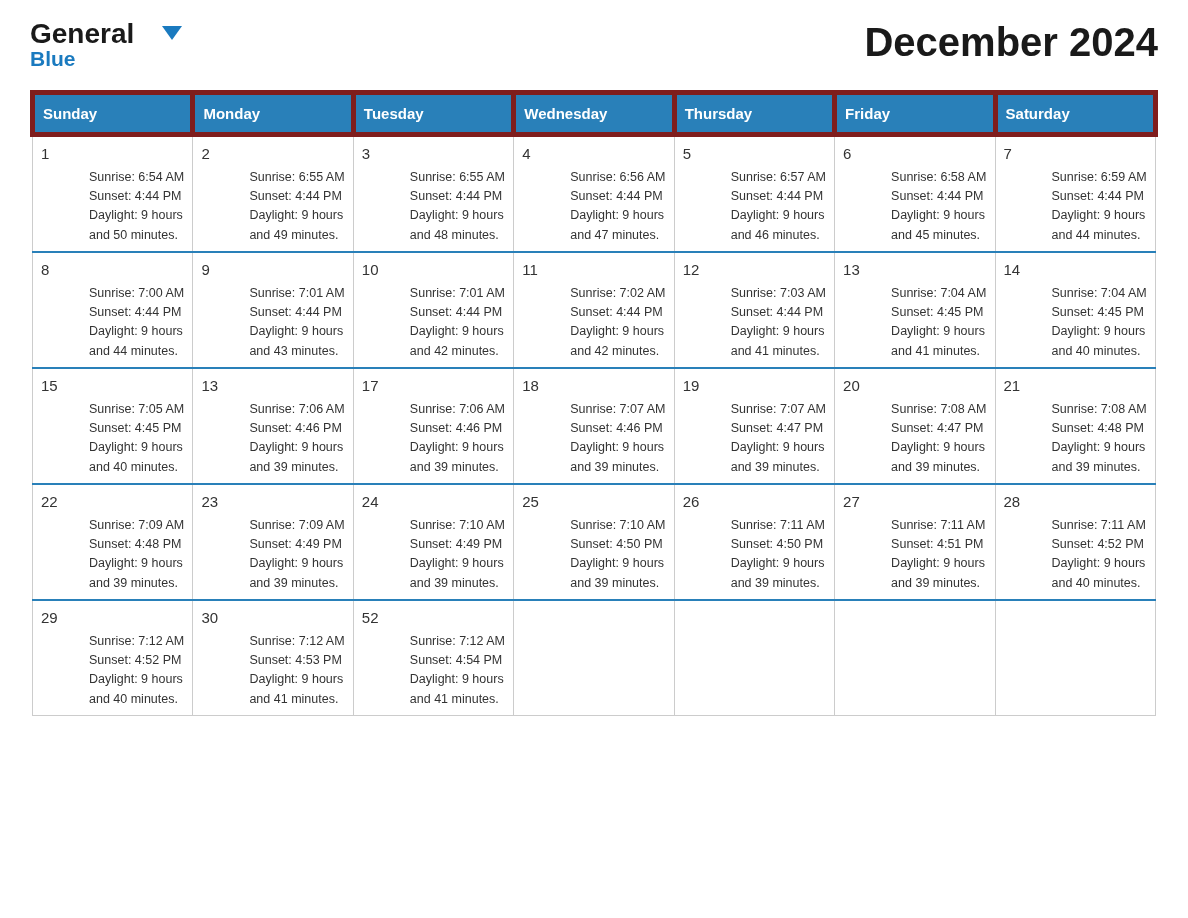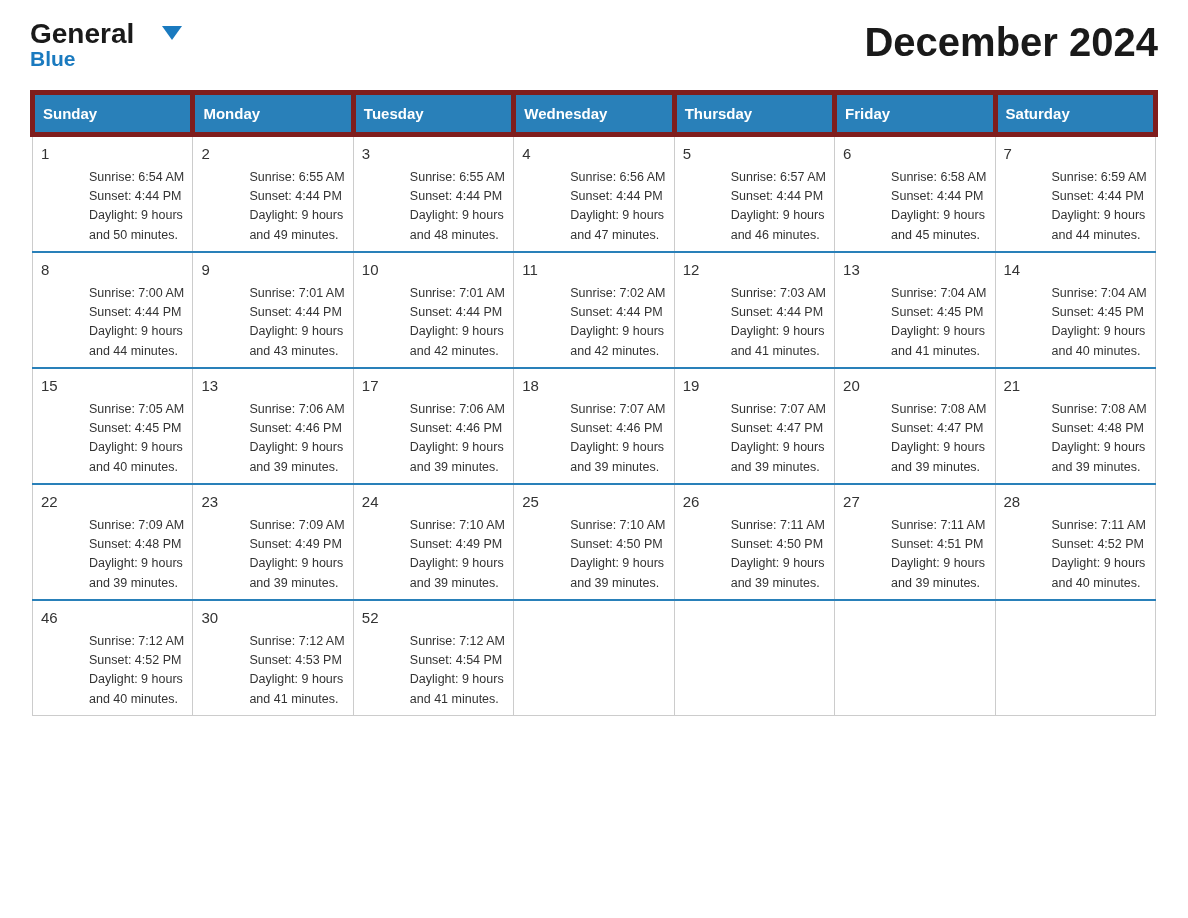--- a/index.html
+++ b/index.html
@@ -254,21 +254,21 @@
           <span class="day-number">27</span>
           <div class="day-info">Sunrise: 7:11 AM<br>Sunset: 4:51 PM<br>Daylight: 9 hours<br>and 39 minutes.</div>
         </td>
         <td>
           <span class="day-number">28</span>
           <div class="day-info">Sunrise: 7:11 AM<br>Sunset: 4:52 PM<br>Daylight: 9 hours<br>and 40 minutes.</div>
         </td>
       </tr>
       <tr>
         <td>
-          <span class="day-number">46</span>
+          <span class="day-number">29</span>
           <div class="day-info">Sunrise: 7:12 AM<br>Sunset: 4:52 PM<br>Daylight: 9 hours<br>and 40 minutes.</div>
         </td>
         <td>
           <span class="day-number">30</span>
           <div class="day-info">Sunrise: 7:12 AM<br>Sunset: 4:53 PM<br>Daylight: 9 hours<br>and 41 minutes.</div>
         </td>
         <td>
           <span class="day-number">52</span>
           <div class="day-info">Sunrise: 7:12 AM<br>Sunset: 4:54 PM<br>Daylight: 9 hours<br>and 41 minutes.</div>
         </td>

